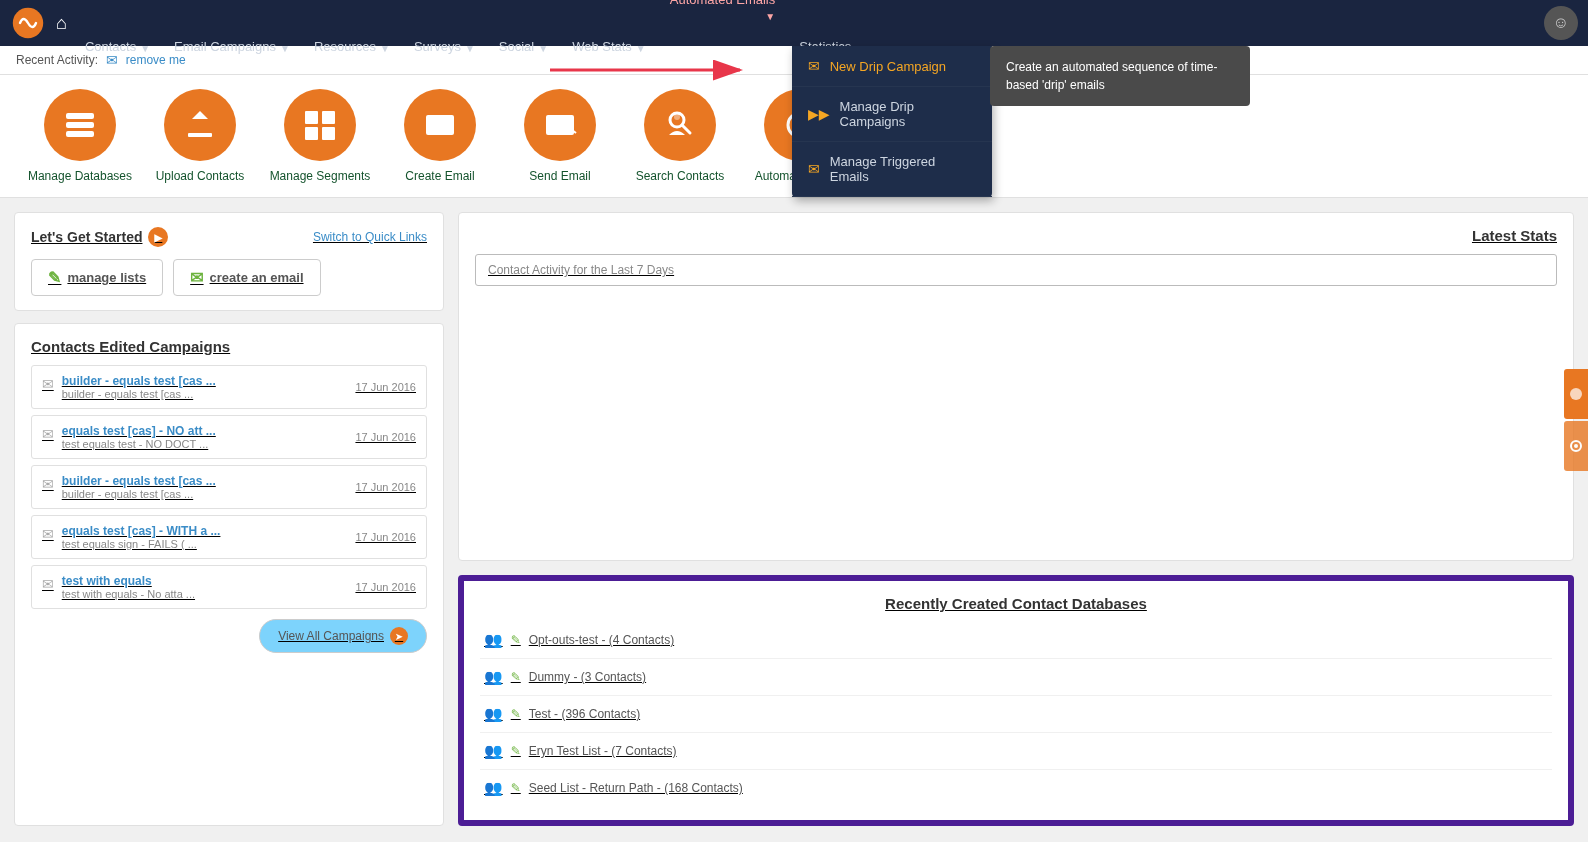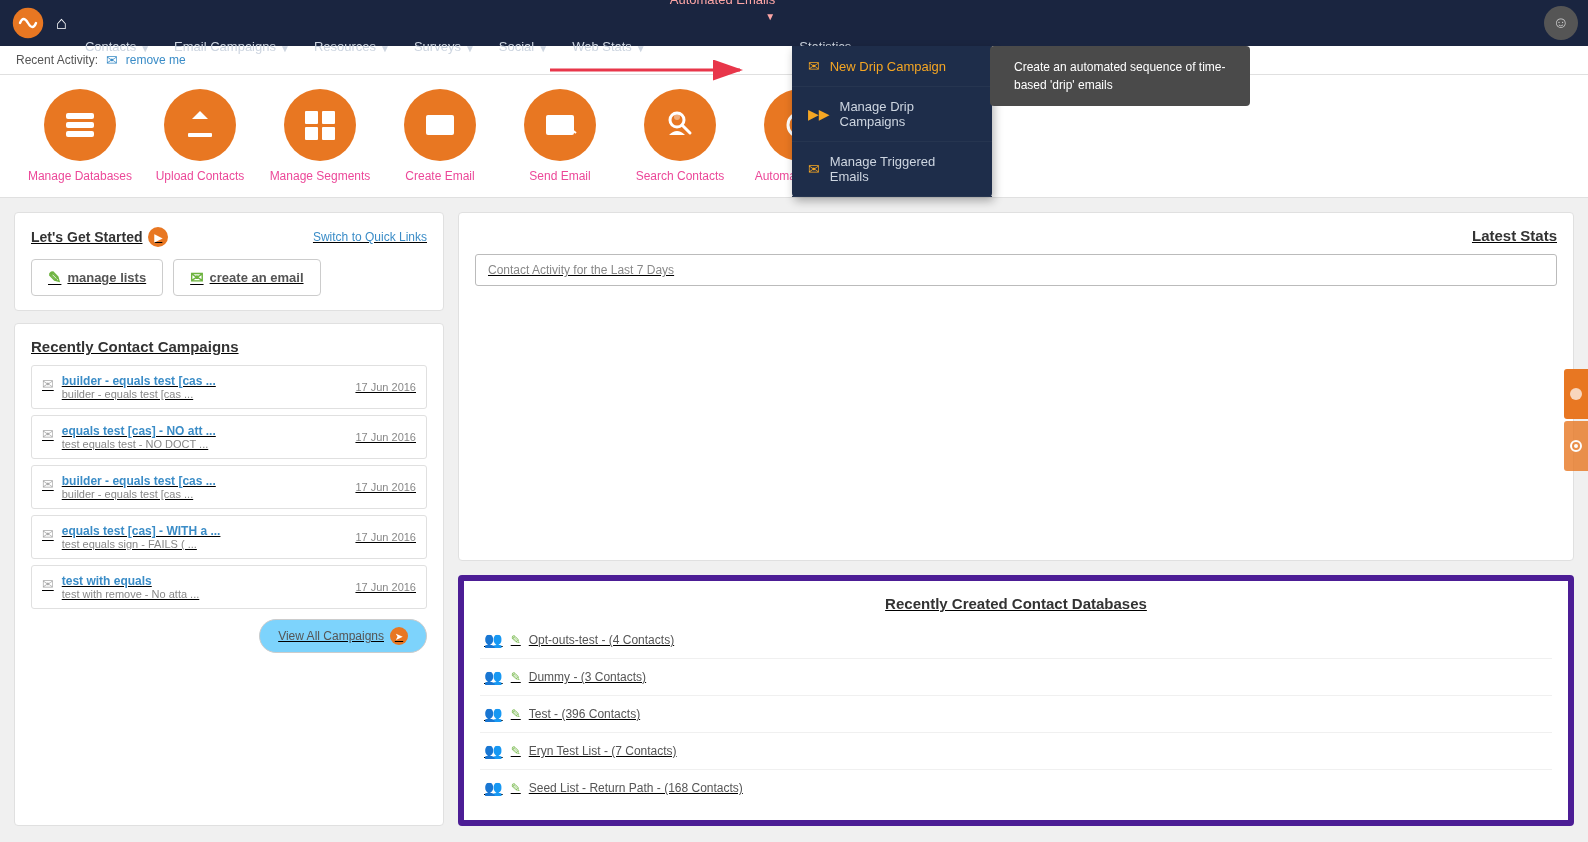--- a/index.html
+++ b/index.html
@@ -65,21 +65,21 @@
       display: flex; flex-direction: column; align-items: center;
       width: 120px; cursor: pointer;
     }
     .icon-circle {
       width: 72px; height: 72px; border-radius: 50%;
       background: #e87722;
       display: flex; align-items: center; justify-content: center;
       margin-bottom: 8px;
     }
     .icon-circle svg { width: 36px; height: 36px; fill: #fff; }
-    .icon-label { font-size: 12px; color: #ec4899; text-align: center; }
+    .icon-label { font-size: 12px; color: #14532d; text-align: center; }
 
     
     .main-content {
       display: flex;
       gap: 0;
       padding: 14px 14px;
       min-height: 600px;
       text-decoration: underline;
     }
 
@@ -207,21 +207,21 @@
     .dropdown-menu-item.highlighted { color: #f5a623; }
 
     
     .tooltip-box {
       position: absolute;
       top: 46px;
       left: 990px;
       background: #4a4a4a;
       color: #fff;
       font-size: 12px;
-      padding: 12px 24px;
+      padding: 12px 16px;
       border-radius: 4px;
       width: 260px;
       z-index: 300;
       line-height: 1.5;
     }
 
     
     .arrow-overlay {
       position: fixed;
       top: 55px;
@@ -410,21 +410,21 @@
           <span>manage lists</span>
         </button>
         <button class="action-btn">
           <span class="btn-icon">✉</span>
           <span>create an email</span>
         </button>
       </div>
     </div>
 
     <div class="campaigns-box">
-      <div class="campaigns-title">Recently Contact Campaigns</div>
+      <div class="campaigns-title">Contacts Edited Campaigns</div>
 
       <div class="campaign-row">
         <div class="campaign-left">
           <span class="email-icon-sm">✉</span>
           <div>
             <div class="campaign-name">builder - equals test [cas ...</div>
             <div class="campaign-sub">builder - equals test [cas ...</div>
           </div>
         </div>
         <span class="campaign-date">17 Jun 2016</span>
@@ -461,21 +461,21 @@
           </div>
         </div>
         <span class="campaign-date">17 Jun 2016</span>
       </div>
 
       <div class="campaign-row">
         <div class="campaign-left">
           <span class="email-icon-sm">✉</span>
           <div>
             <div class="campaign-name">test with equals</div>
-            <div class="campaign-sub">test with remove - No atta ...</div>
+            <div class="campaign-sub">test with equals - No atta ...</div>
           </div>
         </div>
         <span class="campaign-date">17 Jun 2016</span>
       </div>
 
       <div class="view-all-btn">
         <button>
           <span>View All Campaigns</span>
           <span class="arrow-circle">➤</span>
         </button>

